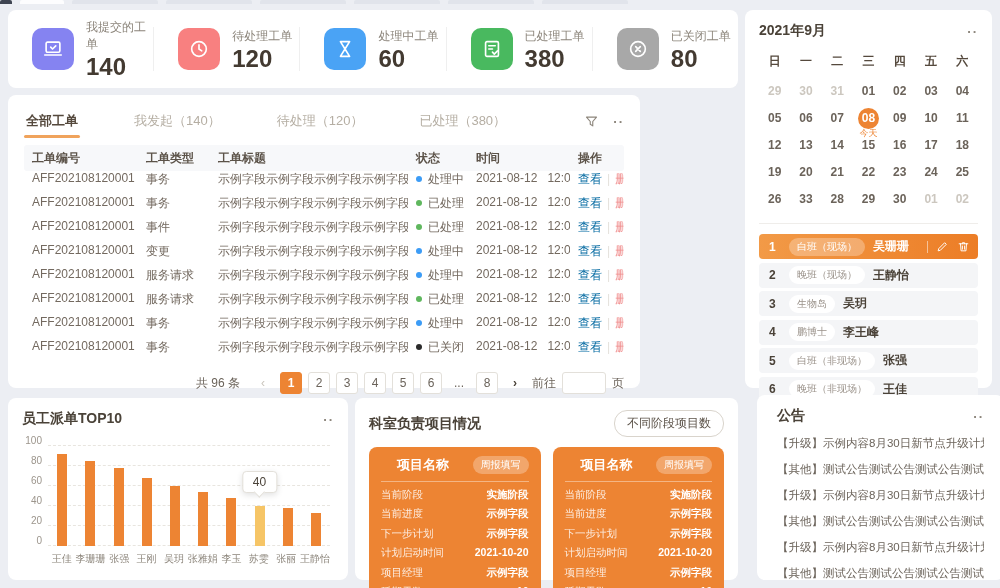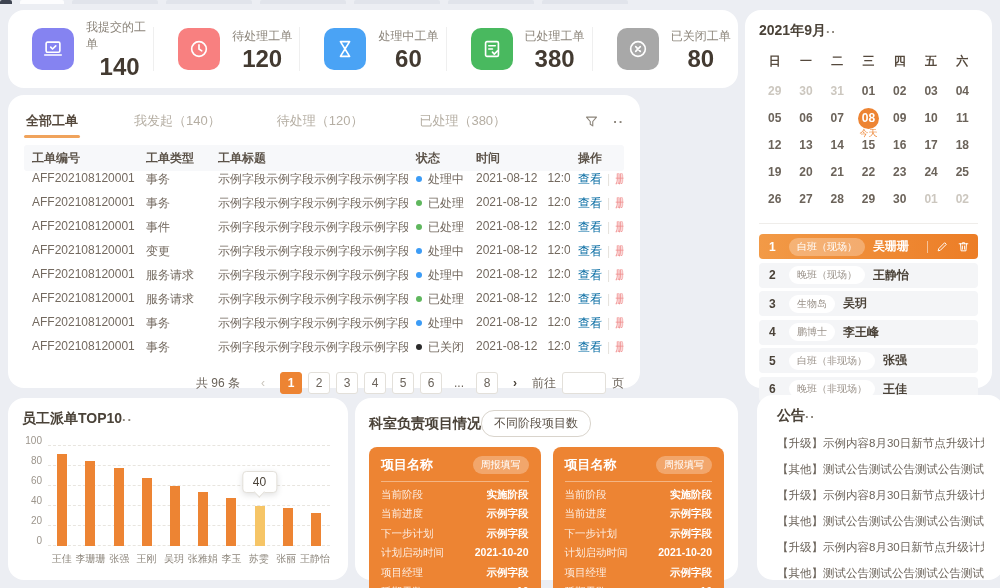--- a/index.html
+++ b/index.html
@@ -1,34 +1,34 @@
 <!DOCTYPE html>
 <html><head>
 <meta charset="utf-8">
 <style>
   * { box-sizing: border-box; margin: 0; padding: 0; }
   html,body { width:1000px; height:588px; overflow:hidden; }
   body {
     font-family: "Liberation Sans", "DejaVu Sans", sans-serif;
     background:#eceef3; position:relative; color:#5c5349; font-size:12px;
   }
-  .card { position:absolute; background:#fff; border-radius:16px; }
+  .card { position:absolute; background:#fff; border-radius:8px; }
 
   
   .top-strip { position:absolute; top:0; left:0; height:4px; width:740px; display:flex; gap:8px; }
   .chip { height:4px; width:86px; background:#e1e4eb; border-radius:2px 2px 0 0; flex:none; }
   .chip.dark { width:12px; background:#3f4552; }
   .chip.white { width:44px; background:#fdfdfe; }
 
   
   .stats-card { left:8px; top:10px; width:730px; height:78px; display:flex; align-items:center; }
   .stat { flex:1; display:flex; align-items:center; padding-left:24px; gap:12px; }
   .stat-icon { width:42px; height:42px; border-radius:10px; display:flex; align-items:center; justify-content:center; flex:none; }
   .stat-label { font-size:12px; color:#8c857b; margin-bottom:2px; }
-  .stat-value { font-size:24px; font-weight:bold; color:#433a31; line-height:1;text-align:center; }
+  .stat-value { font-size:24px; font-weight:bold; color:#433a31; line-height:1; }
   .stat-divider { width:1px; height:44px; background:#efefef; flex:none; }
 
   
   .table-card { left:8px; top:95px; width:632px; height:293px; padding:10px 16px 8px; }
   .tabs-row { display:flex; align-items:center; height:32px; }
   .tab { margin-right:52px; font-size:13px; color:#b5aea3; cursor:pointer; position:relative; padding:6px 2px; }
   .tab.active { color:#55493d; font-weight:bold; }
   .tab.active::after { content:""; position:absolute; left:0; right:0; bottom:-2px; height:3px; border-radius:2px; background:#f0a35c; }
   .tabs-spacer { flex:1; }
   .icon-btn { margin-left:14px; color:#8c857b; display:flex; align-items:center; cursor:pointer; }
@@ -48,41 +48,41 @@
   .pg-total { margin-right:6px; }
   .pg-btn { min-width:22px; height:22px; display:flex; align-items:center; justify-content:center; background:#fff; border:1px solid #e3e0da; border-radius:3px; cursor:pointer; padding:0 4px; }
   .pg-btn.active { background:#ed8433; border-color:#ed8433; color:#fff; font-weight:bold; }
   .pg-btn.plain { border:none; background:transparent; }
   .pg-prev { color:#c9c4bc; }
   .pg-next { color:#4a4238; font-weight:bold; }
   .pg-input { width:44px; height:22px; border:1px solid #e3e0da; border-radius:3px; outline:none; text-align:center; font-size:12px; color:#5c5349; background:#fff; }
 
   
   .chart-card { left:8px; top:398px; width:340px; height:182px; padding:12px 14px; }
-  .card-title-row { display:flex; align-items:center; }
+  .card-title-row { display:flex; align-items:center; justify-content:space-between; }
   .card-title { font-size:14px; font-weight:bold; color:#4a4238; }
   .chart-wrap { position:relative; margin-top:14px; height:132px; }
   .plot { position:absolute; left:26px; right:4px; top:4px; height:100px; }
   .gridline { position:absolute; left:0; right:0; border-top:1px dashed #e8e5df; }
   .ytick { position:absolute; left:0; width:20px; text-align:right; font-size:10px; color:#9c958c; transform:translateY(-50%); }
   .bars { position:absolute; left:0; right:0; bottom:0; top:0; display:flex; }
   .bar-slot { flex:1; position:relative; }
   .bar { position:absolute; bottom:0; left:50%; transform:translateX(-50%); width:10px; background:#ed8433; }
   .xlabels { position:absolute; left:26px; right:4px; top:110px; display:flex; }
   .xlabel { flex:1; text-align:center; font-size:10px; color:#8c857b; white-space:nowrap; }
   .tooltip { position:absolute; transform:translateX(-50%); background:#fff; border:1px solid #e3e0da; border-radius:4px; box-shadow:0 2px 6px rgba(0,0,0,.12); padding:3px 10px; font-size:12px; color:#4a4238; white-space:nowrap; z-index:2; }
   .tooltip::after { content:""; position:absolute; left:50%; bottom:-4px; transform:translateX(-50%) rotate(45deg); width:7px; height:7px; background:#fff; border-right:1px solid #e3e0da; border-bottom:1px solid #e3e0da; }
 
   
   .projects-card { left:355px; top:398px; width:383px; height:182px; padding:12px 14px; }
   .stage-btn { border:1px solid #d9d4cc; border-radius:13px; padding:4px 12px; font-size:12px; color:#5c5349; background:#fff; cursor:pointer; }
   .proj-row { display:flex; gap:12px; margin-top:10px; }
   .proj-card { flex:1; background:#ed8433; border-radius:8px; color:#fff; padding:9px 12px 10px; }
   .proj-head { display:flex; align-items:center; justify-content:space-between; padding-bottom:7px; border-bottom:1px solid rgba(255,255,255,.4); }
-  .proj-title { font-size:13px; font-weight:bold; }
+  .proj-title { font-size:13px; font-weight:bold;margin-left:16px; }
   .proj-badge { background:rgba(255,255,255,.28); border-radius:9px; padding:2px 8px; font-size:10px; cursor:pointer; }
   .proj-field { display:flex; justify-content:space-between; margin-top:5.5px; font-size:10.5px; }
   .pf-label { color:rgba(255,255,255,.85); }
   .pf-value { font-weight:bold; }
 
   
   .calendar-card { left:745px; top:10px; width:247px; height:378px; padding:12px 14px; }
   .cal-title { font-size:14px; font-weight:bold; color:#4a4238; }
   .cal-grid { display:grid; grid-template-columns:repeat(7,1fr); row-gap:5px; margin-top:10px; }
   .cal-wd { text-align:center; font-size:12px; font-weight:bold; color:#55493d; padding:3px 0 5px; }
@@ -472,21 +472,21 @@
       <span class="cal-cell">17</span>
       <span class="cal-cell">18</span>
       <span class="cal-cell">19</span>
       <span class="cal-cell">20</span>
       <span class="cal-cell">21</span>
       <span class="cal-cell">22</span>
       <span class="cal-cell">23</span>
       <span class="cal-cell">24</span>
       <span class="cal-cell">25</span>
       <span class="cal-cell">26</span>
-      <span class="cal-cell">27</span>
+      <span class="cal-cell">33</span>
       <span class="cal-cell">28</span>
       <span class="cal-cell">29</span>
       <span class="cal-cell">30</span>
       <span class="cal-cell muted">01</span>
       <span class="cal-cell muted">02</span>
     </div>
   <div class="cal-divider"></div>
   <div id="sched-host">
       <div class="sched-item active">
         <span class="sched-num">1</span>

